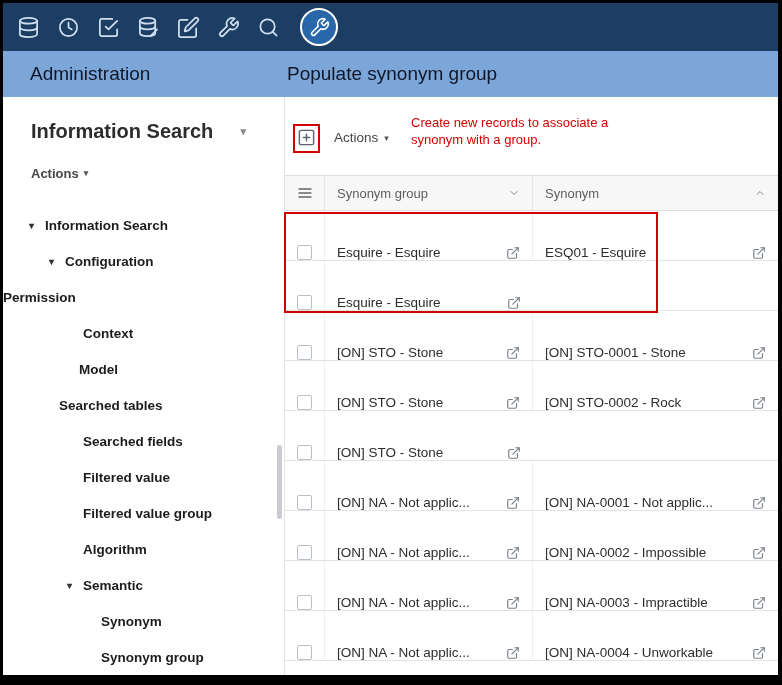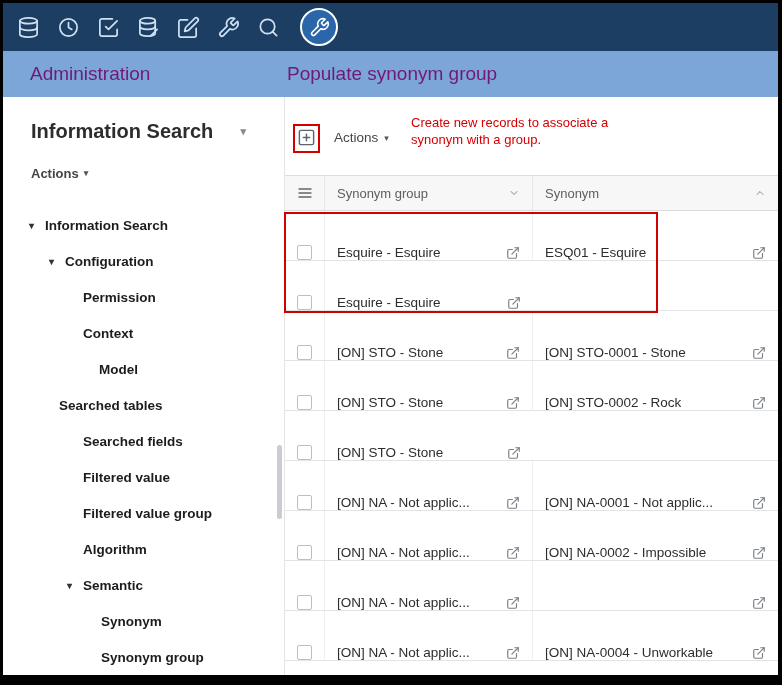--- a/index.html
+++ b/index.html
@@ -9,21 +9,21 @@
 
   
   .topbar { flex:0 0 48px; background:#1c3e63; display:flex; align-items:center; padding-left:14px; gap:17px; }
   .topbar .ticon { width:23px; height:23px; color:#cfe0f2; cursor:pointer; }
   .topbar svg { width:100%; height:100%; fill:none; stroke:currentColor; stroke-width:1.8; stroke-linecap:round; stroke-linejoin:round; }
   .active-circle { width:38px; height:38px; border-radius:50%; background:#2a66aa; border:2px solid #fff;
                    display:flex; align-items:center; justify-content:center; margin-left:3px; cursor:pointer; }
   .active-circle .ticon { color:#fff; width:21px; height:21px; }
 
   
-  .appheader { flex:0 0 46px; background:#7ca6d8; display:flex; align-items:center; color:#701a75; font-size:19px; }
+  .appheader { flex:0 0 46px; background:#7ca6d8; display:flex; align-items:center; color:#0f172a; font-size:19px; }
   .appheader .hleft { width:281px; flex:0 0 281px; padding-left:27px; }
   .appheader .hright { padding-left:3px; }
 
   .bodyrow { flex:1; display:flex; min-height:0; }
 
   
   .sidebar { flex:0 0 281px; width:281px; position:relative; padding-top:20px; background:#fff; overflow:hidden;font-weight:bold; }
   .sb-title { display:flex; align-items:center; padding-left:28px; font-size:20px; color:#2d2d2d; height:28px; cursor:pointer; }
   .sb-title .dd-caret { margin-left:auto; margin-right:38px; color:#8a8a8a; font-size:11px; }
   .sb-actions { margin:18px 0 0 28px; font-size:13px; color:#454545; height:20px; display:flex; align-items:center; gap:5px; cursor:pointer; }
@@ -141,29 +141,29 @@
       </div>
       <nav class="tree" id="tree">
           <div class="tree-item" style="padding-left: 26px;">
     <span class="caret">▾</span>
     <span class="tree-label">Information Search</span>
   </div>
           <div class="tree-item" style="padding-left: 46px;">
     <span class="caret">▾</span>
     <span class="tree-label">Configuration</span>
   </div>
+          <div class="tree-item" style="">
+
+    <span class="tree-label">Permission</span>
+  </div>
           <div class="tree-item" style="padding-left: 80px;">
 
-    <span class="tree-label">Permission</span>
-  </div>
-          <div class="tree-item" style="padding-left: 80px;">
-
     <span class="tree-label">Context</span>
   </div>
-          <div class="tree-item" style="padding-left: 76px; margin-left: 20px;">
+          <div class="tree-item" style="padding-left: 76px;">
 
     <span class="tree-label">Model</span>
   </div>
           <div class="tree-item" style="padding-left: 56px;">
 
     <span class="tree-label">Searched tables</span>
   </div>
           <div class="tree-item" style="padding-left: 80px;">
 
     <span class="tree-label">Searched fields</span>
@@ -399,20 +399,21 @@
       <span class="cell-text group-text">[ON] NA - Not applic...</span>
       <span class="ext-link">
         <svg viewBox="0 0 24 24">
                     <path d="M18 13v6a2 2 0 0 1-2 2H5a2 2 0 0 1-2-2V8a2 2 0 0 1 2-2h6"></path>
                     <polyline points="15 3 21 3 21 9"></polyline>
                     <line x1="10" y1="14" x2="21" y2="3"></line>
                   </svg>
       </span>
     </div>
     <div class="cell">
+      <span class="cell-text syn-text">[ON] NA-0003 - Impractible</span>
       <span class="ext-link">
         <svg viewBox="0 0 24 24">
                     <path d="M18 13v6a2 2 0 0 1-2 2H5a2 2 0 0 1-2-2V8a2 2 0 0 1 2-2h6"></path>
                     <polyline points="15 3 21 3 21 9"></polyline>
                     <line x1="10" y1="14" x2="21" y2="3"></line>
                   </svg>
       </span>
     </div>
   </div>
             <div class="trow">

